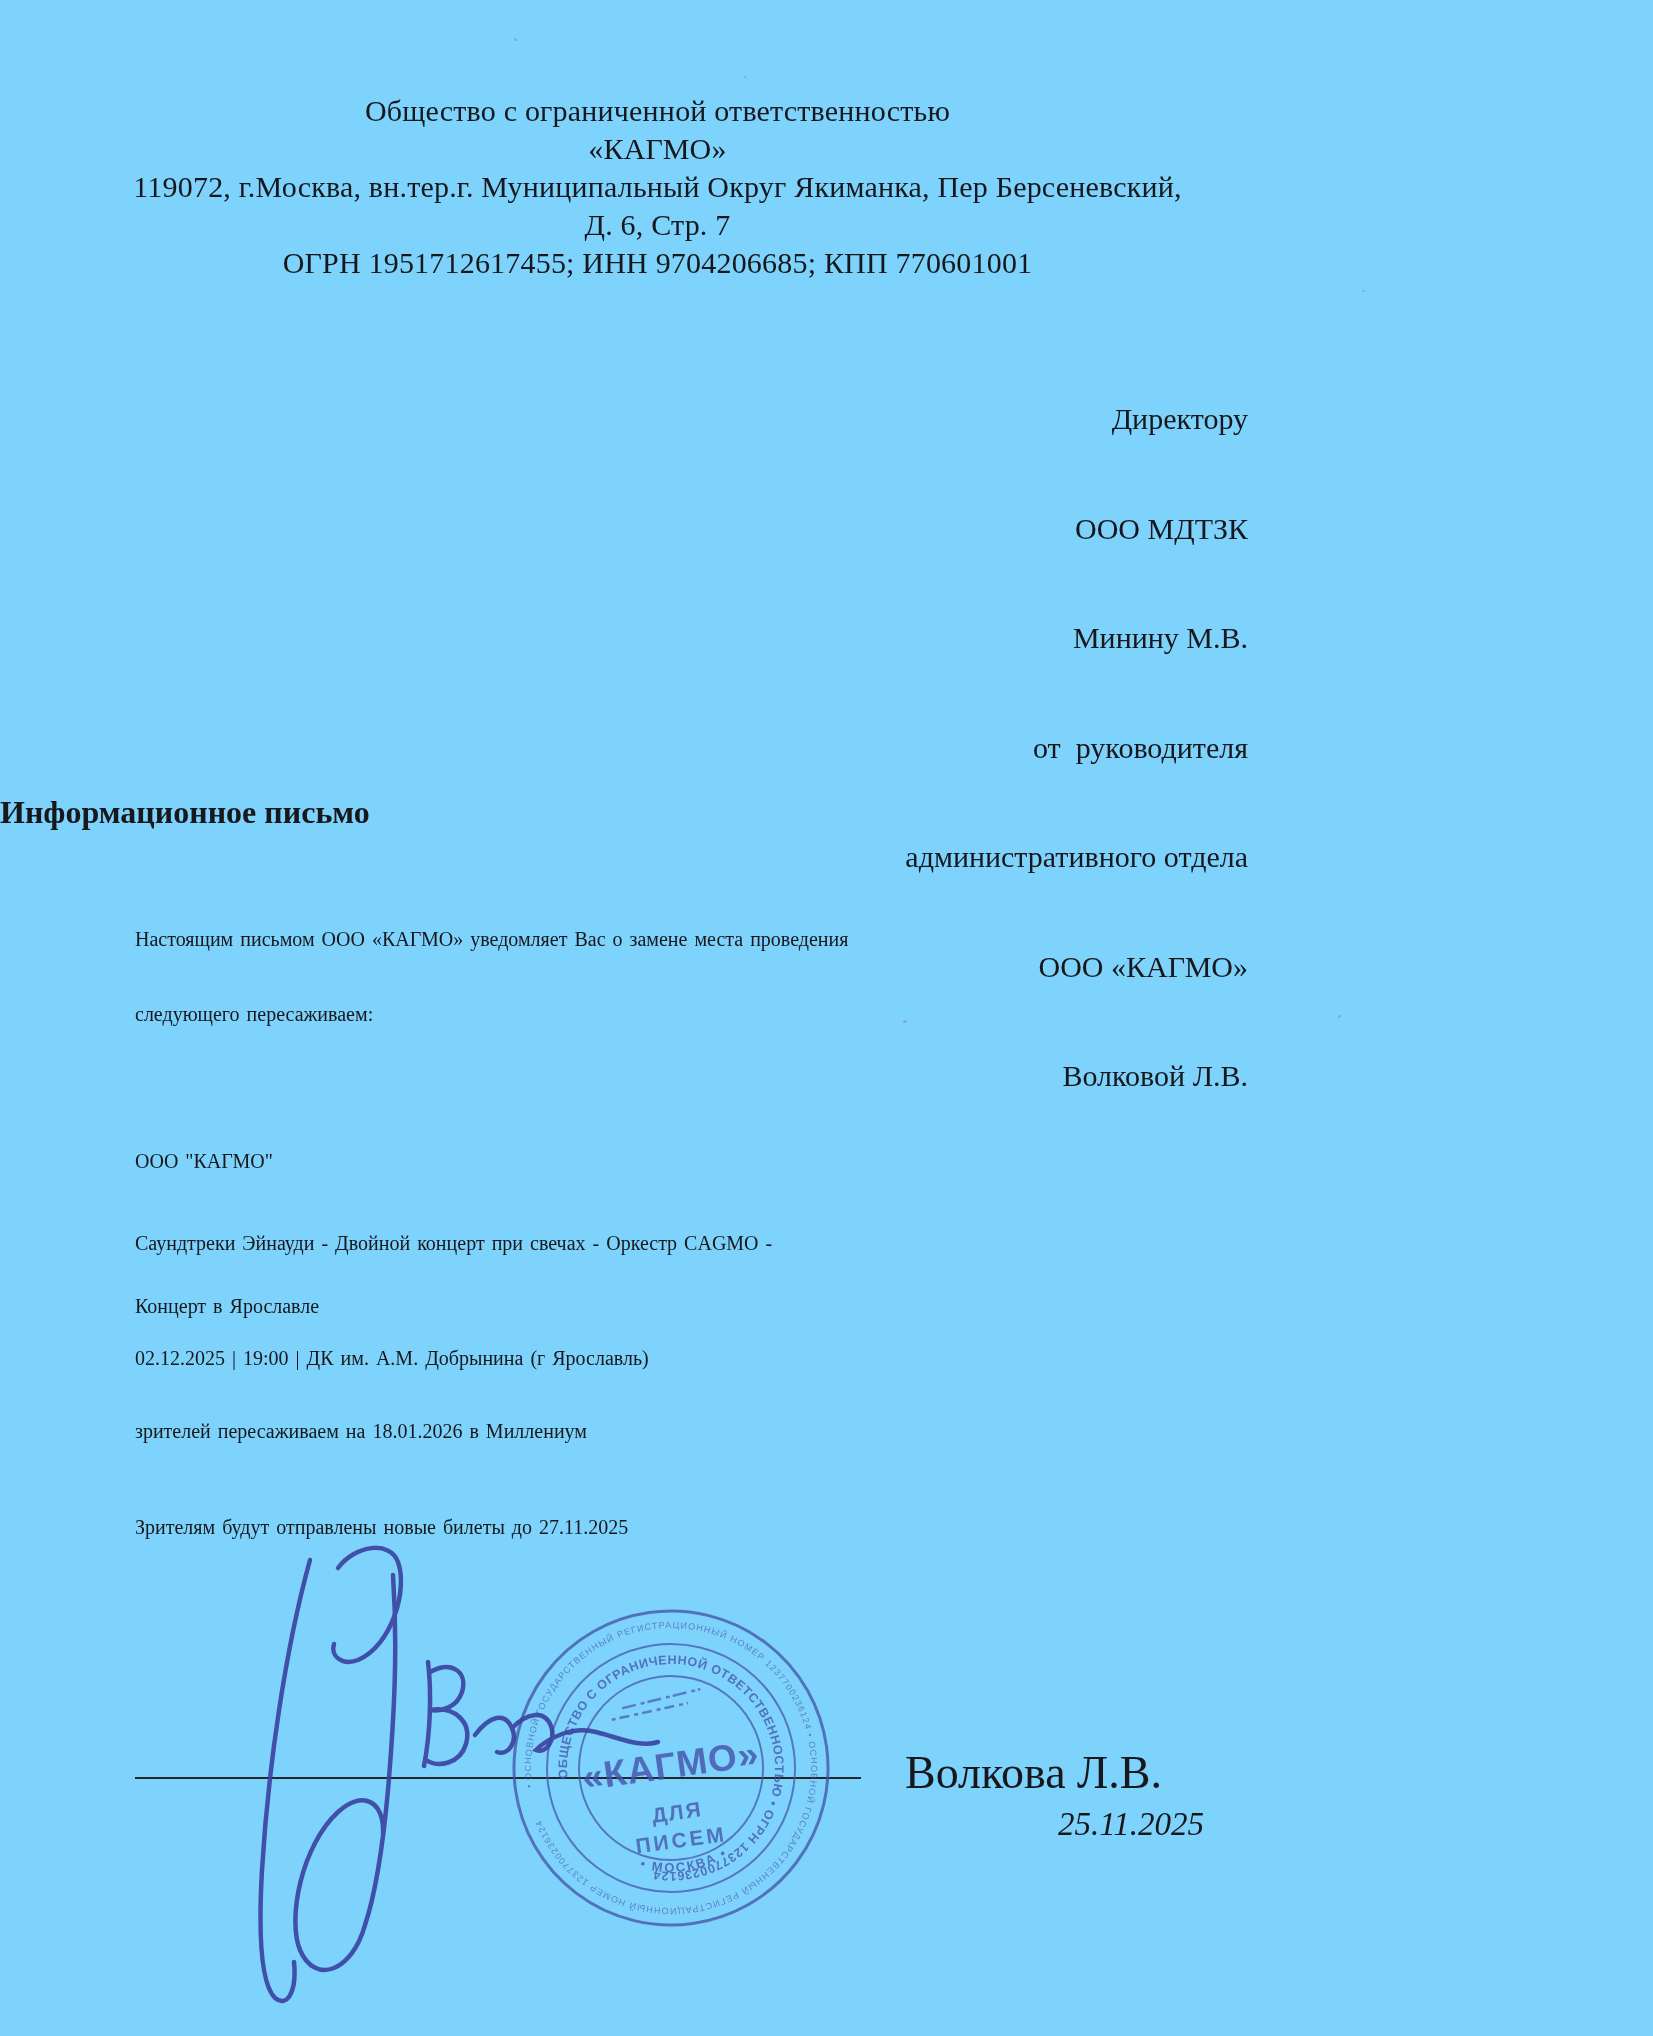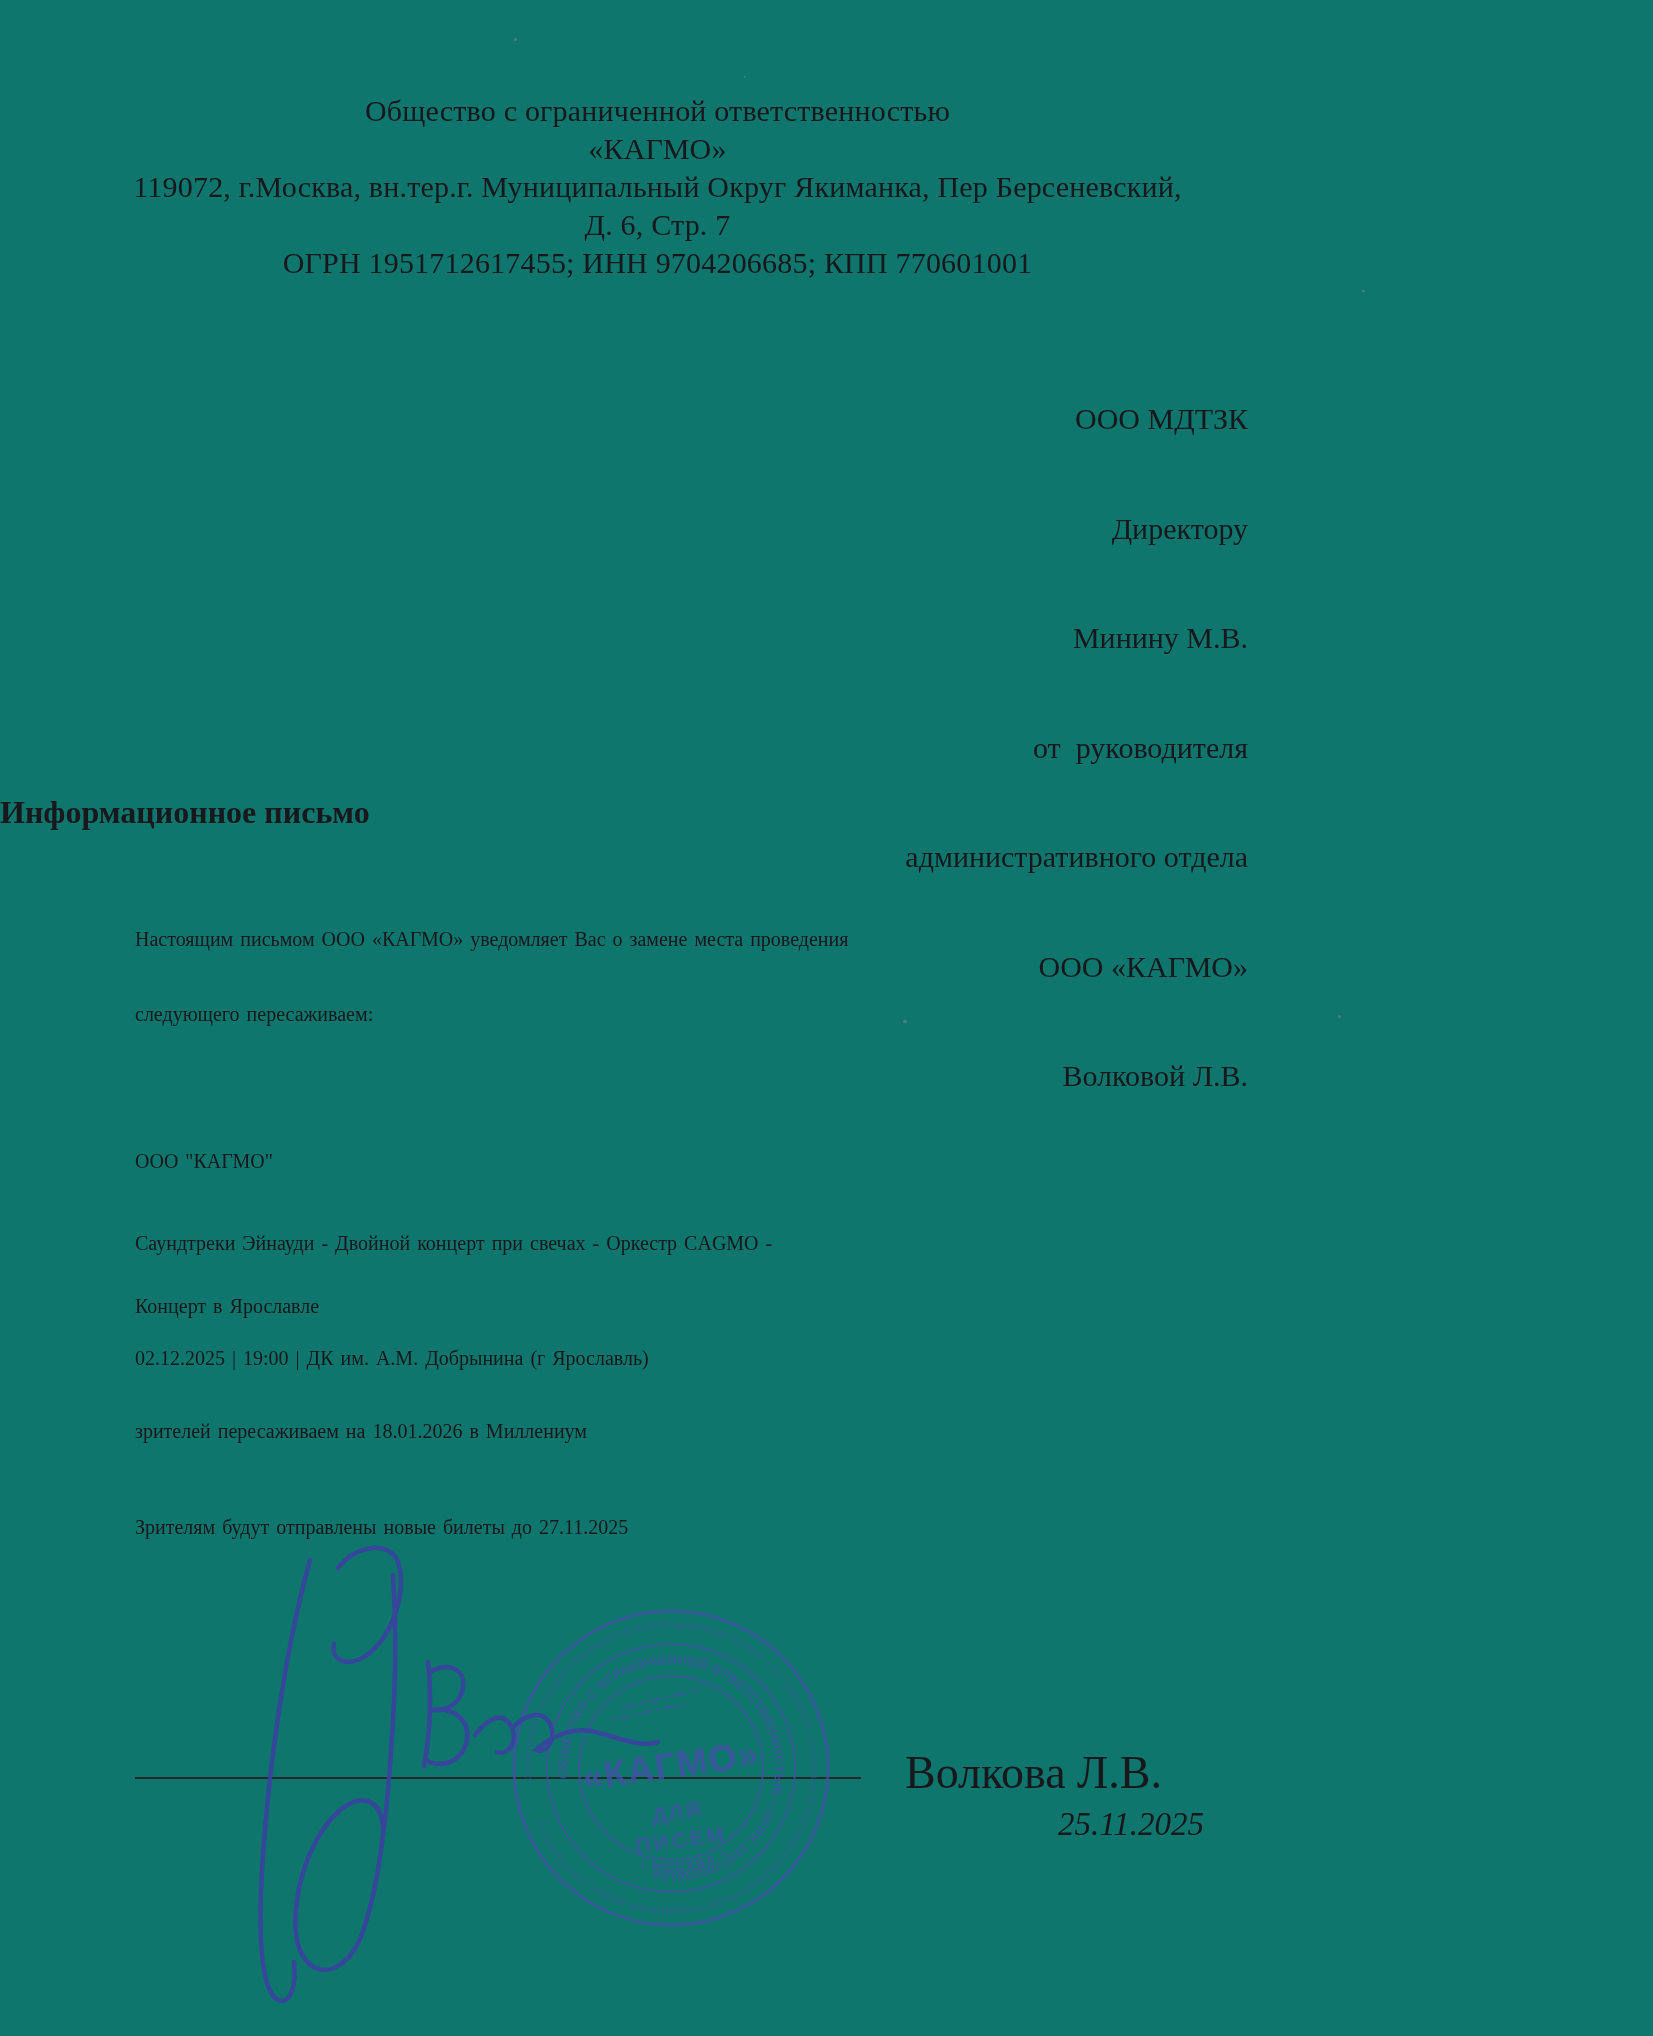--- a/index.html
+++ b/index.html
@@ -1,19 +1,19 @@
 <!DOCTYPE html>
 <html><head>
 <meta charset="utf-8">
 <style>
   html,body{margin:0;padding:0;background:#e8e8e8;}
   .page{
     position:relative;
     width:1653px;height:2036px;
-    background:#0f766e;
+    background:#7dd3fc;
     font-family:"Liberation Serif", serif;
     color:#17171c;
     overflow:hidden;
     margin:0 auto;
   }
   .hdr{
     position:absolute;left:0;top:92px;width:1315px;
     text-align:center;font-size:30px;line-height:38px;
     letter-spacing:.2px;
   }
@@ -52,22 +52,22 @@
 
   <div class="hdr">
     <div>Общество с ограниченной ответственностью</div>
     <div>«КАГМО»</div>
     <div>119072, г.Москва, вн.тер.г. Муниципальный Округ Якиманка, Пер Берсеневский,</div>
     <div>Д. 6, Стр. 7</div>
     <div>ОГРН 1951712617455; ИНН 9704206685; КПП 770601001</div>
   </div>
 
   <div class="addr">
+    <div>Директору</div>
     <div>ООО МДТЗК</div>
-    <div>Директору</div>
     <div>Минину М.В.</div>
     <div>от  руководителя</div>
     <div>административного отдела</div>
     <div>ООО «КАГМО»</div>
     <div>Волковой Л.В.</div>
   </div>
 
   <div class="title">Информационное письмо</div>
 
   <div class="bline" style="top:928px">Настоящим письмом ООО «КАГМО» уведомляет Вас о замене места проведения</div>

